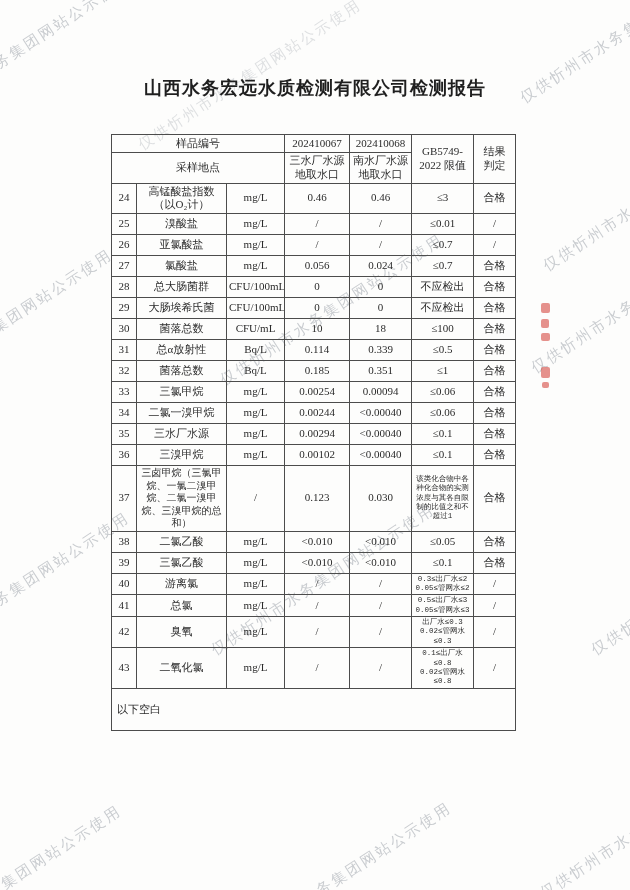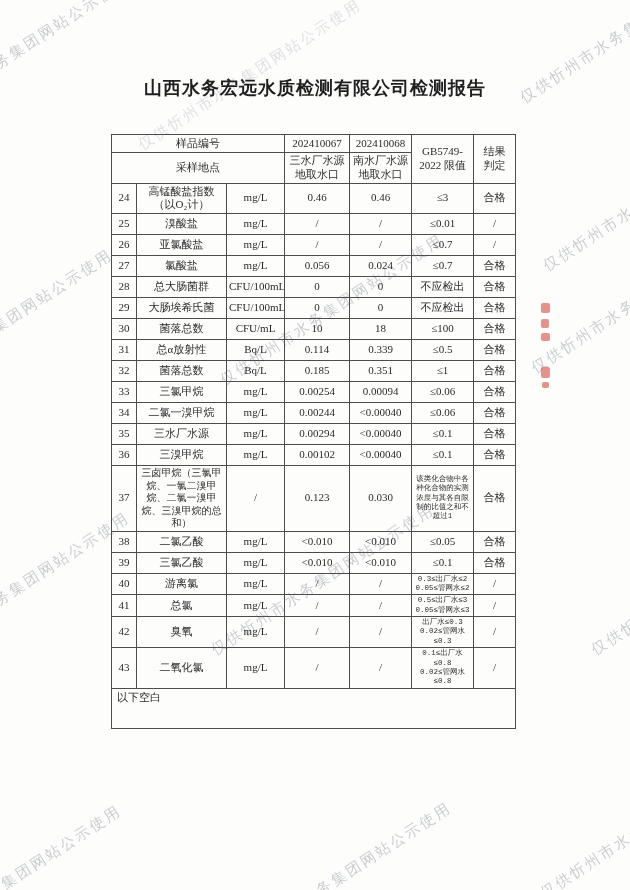--- a/index.html
+++ b/index.html
@@ -54,21 +54,21 @@
   }
   col.c-no{width:25px;} col.c-name{width:90px;} col.c-unit{width:58px;}
   col.c-v1{width:65px;} col.c-v2{width:62px;} col.c-limit{width:62px;} col.c-res{width:42px;}
   .hdr-r1 td{ height:18px; }
   .hdr-r2 td{ height:30px; }
   td.span2 { line-height:1.9; }
   tbody td { height:21px; }
   td.name { text-align:left; padding-left:4px; }
   td.small { font-size:7.5px; line-height:1.3; letter-spacing:0;font-family:Liberation Mono, monospace; }
   td.xsmall { font-size:10px; line-height:1.2; }
-  tr.blank td { height:40px; text-align:left; vertical-align:top; padding:2px 5px; }
+  tr.blank td { height:40px; text-align:left; vertical-align:top; padding:14px 5px; }
 </style>
 </head>
 <body>
 
 <div class="page">
 
   <span class="wm" style="left:-92px;  top:113px;">仅供忻州市水务集团网站公示使用</span>
   <span class="wm" style="left:140px;  top:137px; opacity:.45;">仅供忻州市水务集团网站公示使用</span>
   <span class="wm" style="left:522px;  top:90px;">仅供忻州市水务集团网站公示使用</span>
   <span class="wm" style="left:545px;  top:258px;">仅供忻州市水务集团网站公示使用</span>

